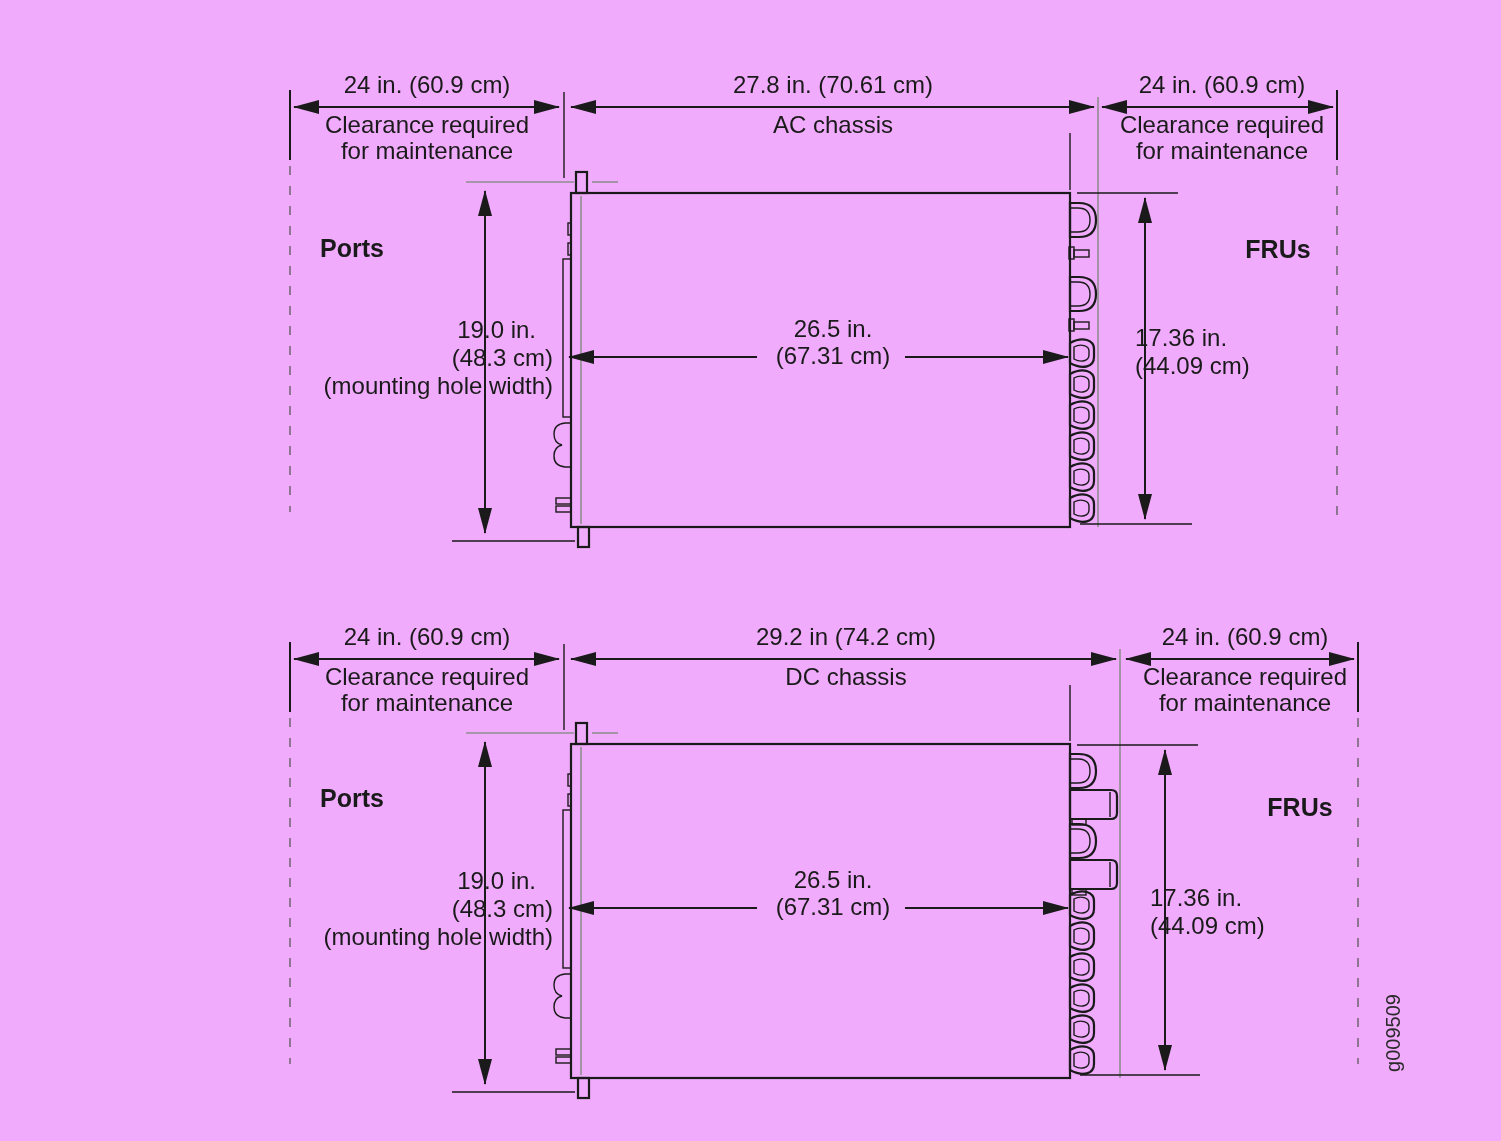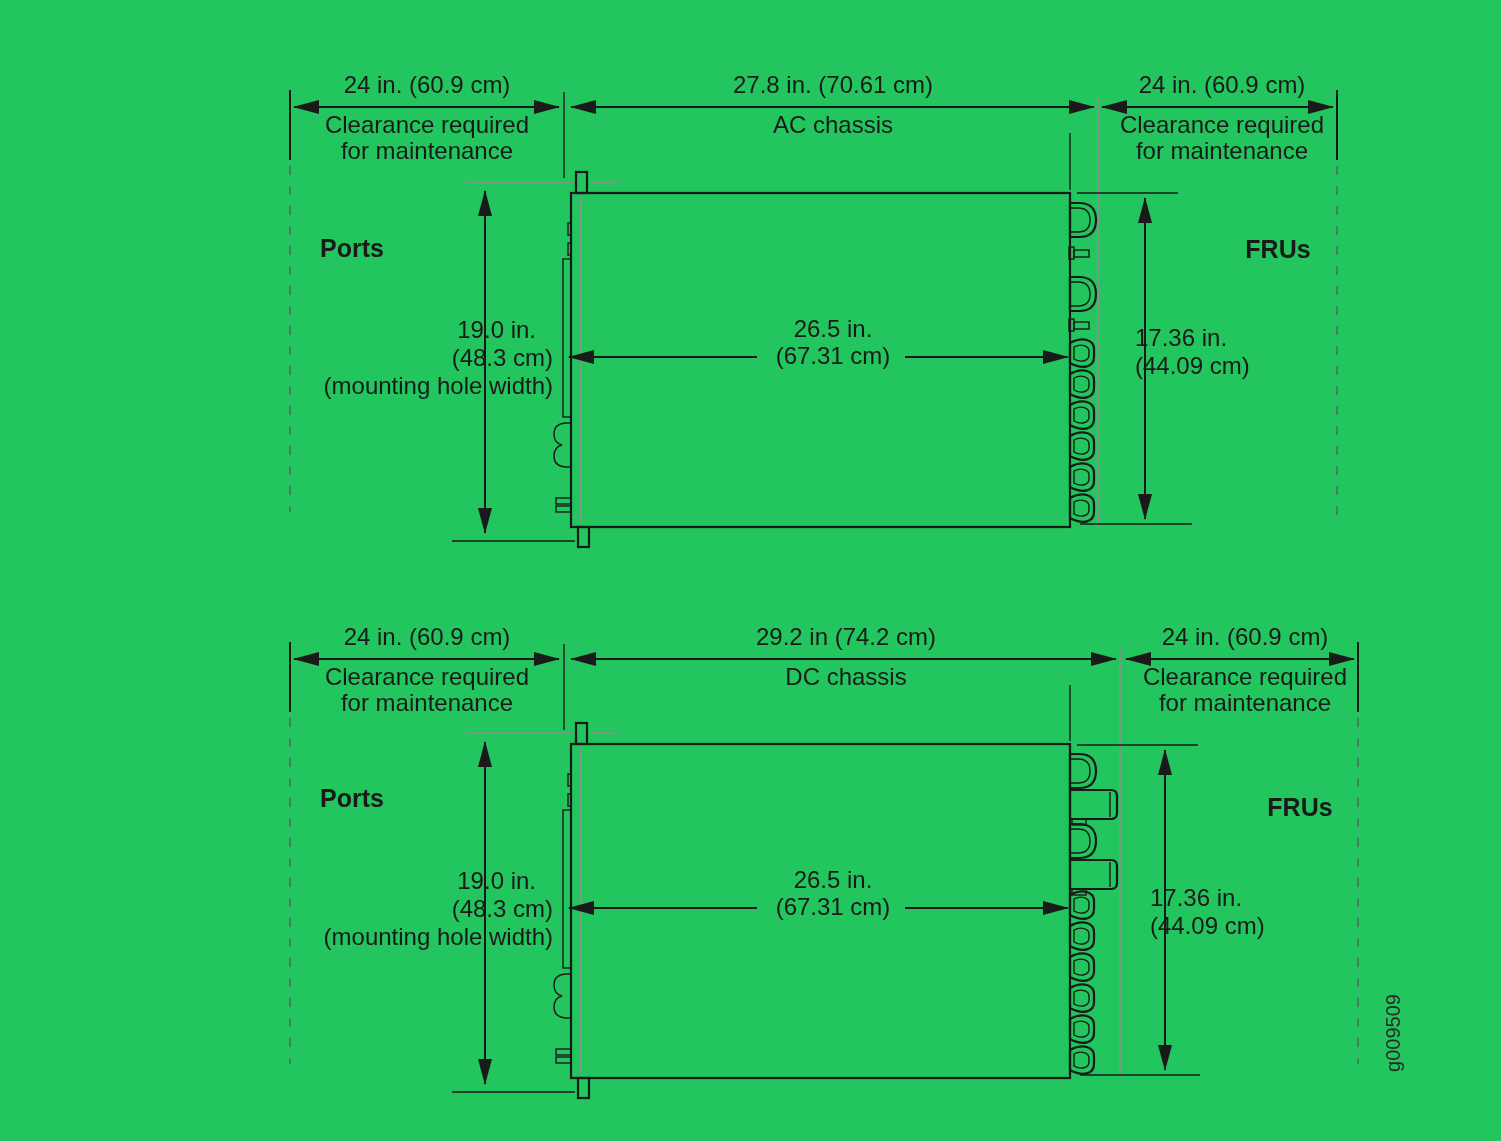--- a/index.html
+++ b/index.html
@@ -1,16 +1,16 @@
 <!DOCTYPE html>
 <html><head>
 <meta charset="utf-8">
 <style>
   html,body{margin:0;padding:0;background:#fff;}
-  #stage{position:relative;width:1501px;height:1141px;background:#22c55e;overflow:hidden;}
+  #stage{position:relative;width:1501px;height:1141px;background:#f0abfc;overflow:hidden;}
   svg{position:absolute;left:0;top:0;}
   text{font-family:"Liberation Sans","DejaVu Sans",sans-serif;font-size:24px;fill:#1a1a1a;}
   .section-label{font-weight:600;font-size:25px;}
   .figcode{font-size:20px;fill:#2a2a2a;}
   .ln{stroke:#1a1a1a;stroke-width:2.2;fill:none;}
   .lnthin{stroke:#1a1a1a;stroke-width:1.4;fill:none;}
   .dim{stroke:#1a1a1a;stroke-width:2;fill:none;}
   .gray{stroke:#8f8f8f;stroke-width:1.6;fill:none;}
   .dash{stroke:#5a5a5a;stroke-width:1.3;stroke-dasharray:9 11;fill:none;}
 </style>

